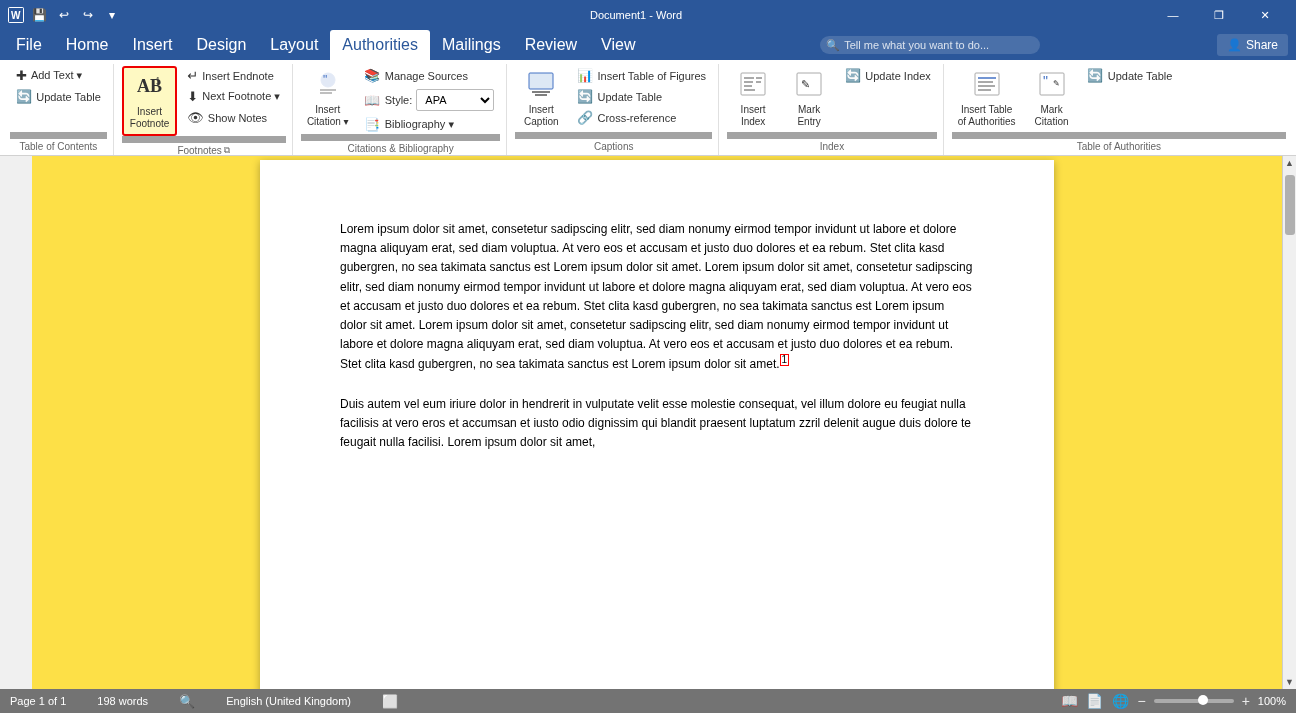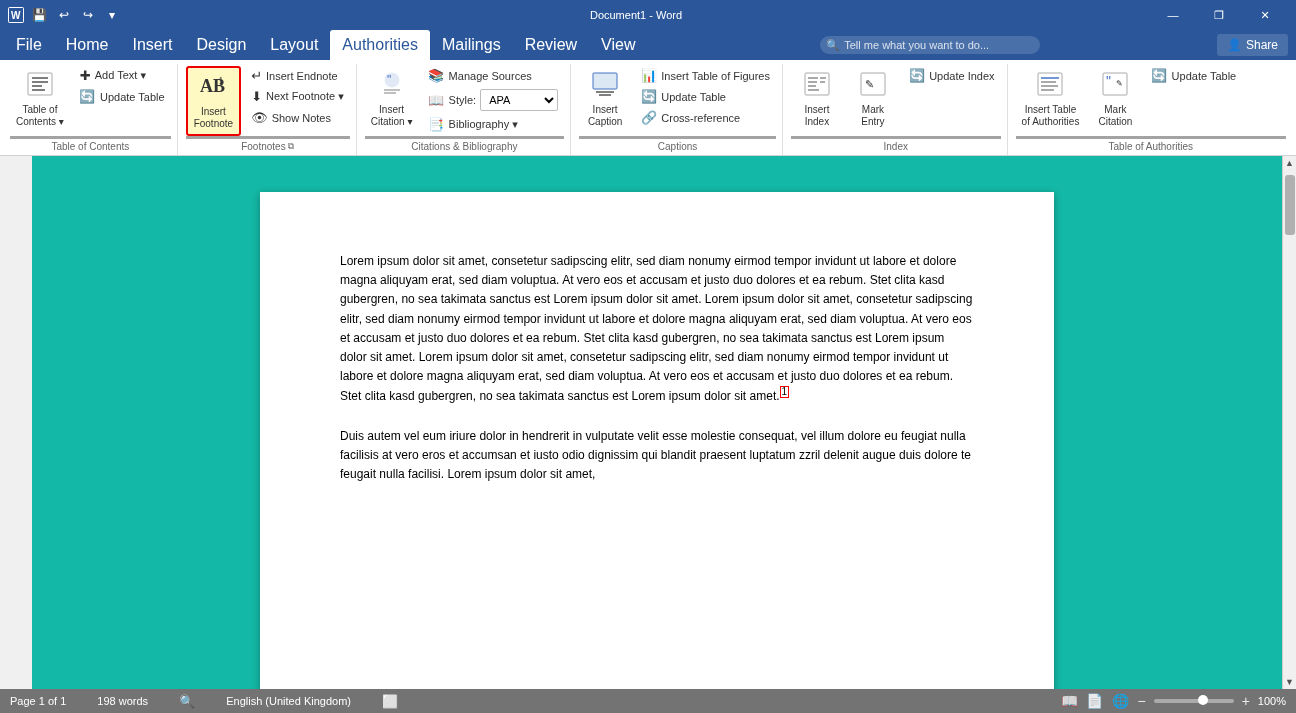--- a/index.html
+++ b/index.html
@@ -75,21 +75,21 @@
       flex: 1;
       display: flex;
       align-items: flex-start;
       gap: 4px;
     }
     .ribbon-group-label {
       font-size: 10px;
       color: #666;
       text-align: center;
       padding: 2px 0 3px 0;
-      border-top: 3px solid #a3a3a3;
+      border-top: 7px solid #a3a3a3;
       margin-top: auto;
       display: flex;
       align-items: flex-end;
       justify-content: center;
       gap: 2px;
     }
     .ribbon-btn {
       display: flex;
       flex-direction: column;
       align-items: center;
@@ -128,25 +128,25 @@
       padding: 1px 4px;
       font-size: 11px;
       background: #fff;
       height: 22px;
       width: 78px;
     }
 
     
     .doc-area {
       flex: 1;
-      background: #14b8a6;
+      background: #fde047;
       overflow-y: auto;
       display: flex;
       justify-content: center;
-      padding: 36px;
+      padding: 4px;
       position: relative;
       margin-left: 32px;
     }
     .doc-page {
       background: #fff;
       width: 794px;
       min-height: 600px;
       box-shadow: 0 2px 8px rgba(0,0,0,0.3);
       padding: 60px 80px;
       position: relative;
@@ -229,32 +229,20 @@
     <span>👤</span>
     <span>Share</span>
   </div>
 </div>
 
 <div class="ribbon">
   <div class="ribbon-content">
 
     <div class="ribbon-group">
       <div class="ribbon-group-content">
-        <div class="ribbon-btn large">
-          <div class="btn-icon">
-            <svg width="28" height="28" viewBox="0 0 28 28">
-                <rect x="2" y="3" width="24" height="22" rx="1" fill="#fff" stroke="#aaa"></rect>
-                <line x1="6" y1="8" x2="22" y2="8" stroke="#555" stroke-width="1.5"></line>
-                <line x1="6" y1="12" x2="22" y2="12" stroke="#555" stroke-width="1.5"></line>
-                <line x1="6" y1="16" x2="16" y2="16" stroke="#555" stroke-width="1.5"></line>
-                <line x1="6" y1="20" x2="19" y2="20" stroke="#555" stroke-width="1.5"></line>
-              </svg>
-          </div>
-          <div class="btn-label">Table of<br>Contents ▾</div>
-        </div>
         <div class="ribbon-small-group">
           <div class="ribbon-small-btn">
             <span class="s-icon">✚</span>
             <span>Add Text ▾</span>
           </div>
           <div class="ribbon-small-btn">
             <span class="s-icon">🔄</span>
             <span>Update Table</span>
           </div>
         </div>

